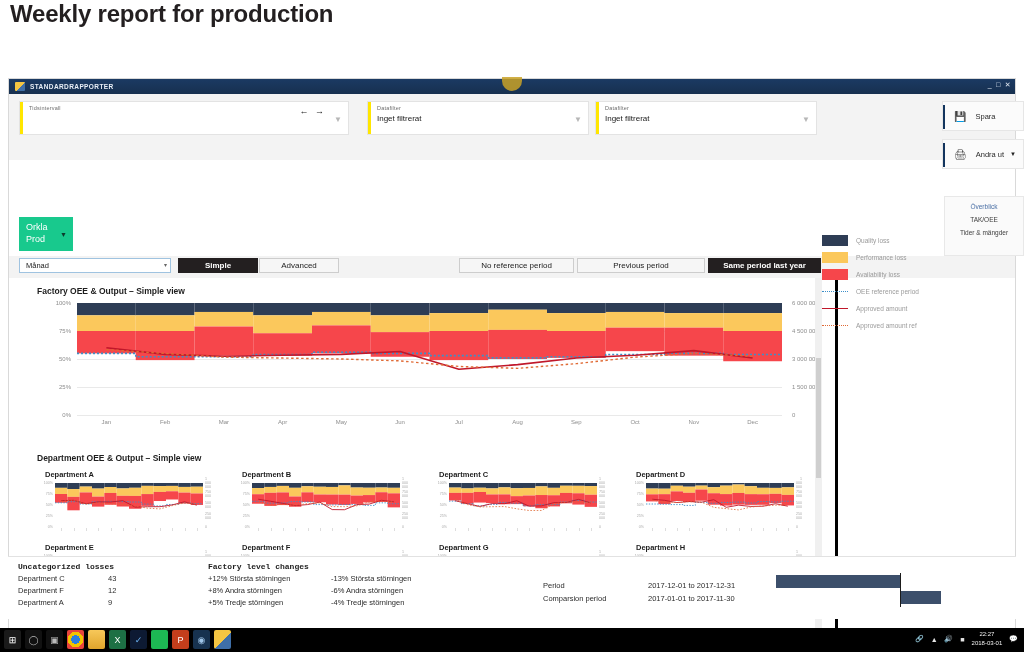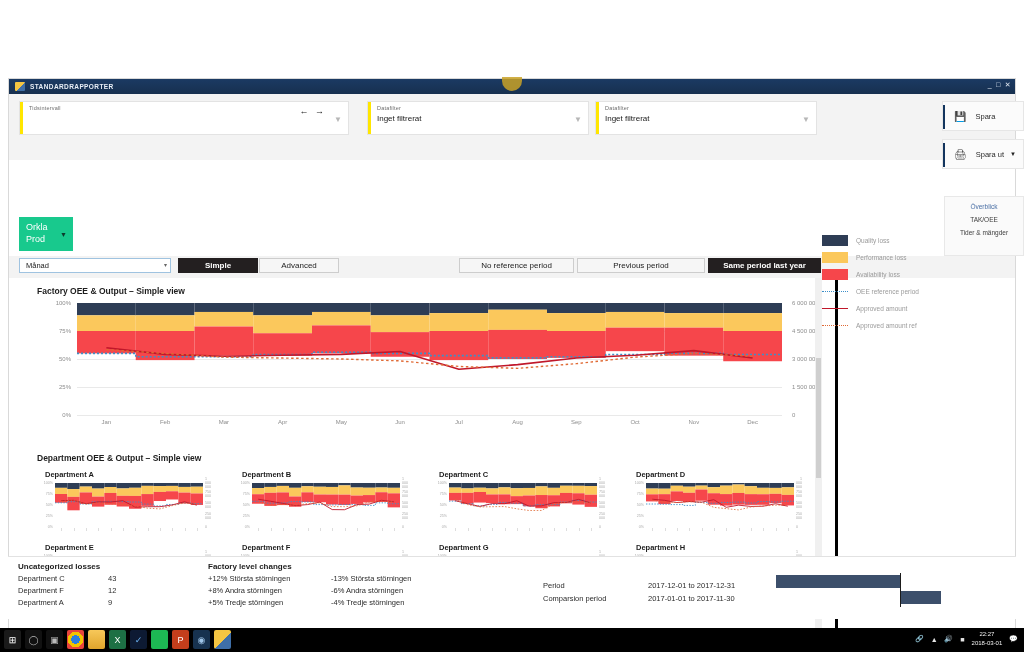--- a/index.html
+++ b/index.html
@@ -157,21 +157,21 @@
   .dcell{position:absolute;width:190px;height:68px;}
   .dtitle{position:absolute;left:8px;top:0;font-size:7.5px;font-weight:bold;color:#1d1d1d;}
   .dplot{position:absolute;left:18px;top:13px;width:148px;height:44px;}
   .dyl{position:absolute;right:100%;margin-right:2px;font-size:3.6px;color:#aaa;transform:translateY(-50%);}
   .dyr{position:absolute;left:100%;margin-left:2px;font-size:3.6px;color:#aaa;transform:translateY(-50%);}
   .dxl{position:absolute;left:18px;top:58px;width:148px;height:6px;}
   .dxl i{position:absolute;width:1px;height:3px;background:#ddd;}
 
   
   .bottom{position:absolute;left:8px;top:556px;width:1008px;height:62px;background:#fff;border-top:1px solid #e2e2e2;}
-  .bh{font-size:8px;font-weight:bold;color:#1d1d1d;}
+  .bh{font-size:8px;font-weight:bold;color:#1d1d1d;font-family:Liberation Mono, monospace;}
   .bt{font-size:7.5px;color:#2b2b2b;}
   .blk{position:absolute;}
   #bk-unc{left:10px;top:5px;}
   #bk-unc .r{display:flex;margin-top:3px;}
   #bk-unc .r .n{width:90px;}
   #bk-chg{left:200px;top:5px;}
   #bk-chg .r{display:flex;margin-top:3px;}
   #bk-chg .r .c1{width:123px;}
   #bk-per{left:535px;top:20px;}
   #bk-per .r{display:flex;margin-top:4px;align-items:flex-start;}
@@ -187,20 +187,21 @@
   .tbleft{position:absolute;left:4px;top:2px;display:flex;align-items:center;gap:4px;}
   .tico{width:17px;height:19px;border-radius:2px;display:flex;align-items:center;justify-content:center;font-size:9px;color:#fff;}
   .tbright{position:absolute;right:6px;top:2px;display:flex;align-items:center;gap:7px;color:#e6e6e6;font-size:7px;}
   .clock{text-align:center;line-height:9px;font-size:6px;color:#f0f0f0;}
 </style>
 </head>
 <body>
 
 <div class="slide">
 
+  <div class="slide-title">Weekly report for production</div>
 
   <div class="app">
 
     <div class="titlebar">
       <span class="tb-icon"></span>
       <span class="tb-text">STANDARDRAPPORTER</span>
       <span class="tb-bump"></span>
       <span class="winbtns">
         <span>_</span>
         <span>□</span>
@@ -236,21 +237,21 @@
 
       <div class="actbtn" id="b-save">
         <span class="edge"></span>
         <span class="ic">💾</span>
         <span class="tx">Spara</span>
       </div>
 
       <div class="actbtn" id="b-print">
         <span class="edge"></span>
         <span class="ic">🖨</span>
-        <span class="tx">Spara ut</span>
+        <span class="tx">Andra ut</span>
         <span class="cv">▼</span>
       </div>
     </div>
 
     <div class="brand">
       <div>Orkla</div>
       <div>Prod</div>
       <span class="cv">▼</span>
     </div>
 

